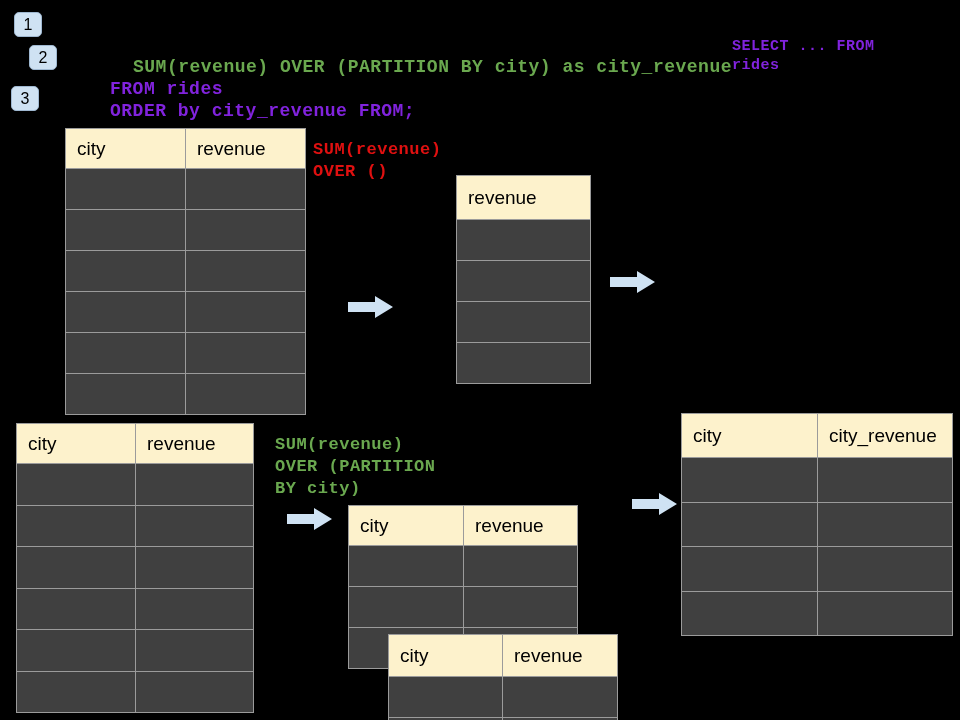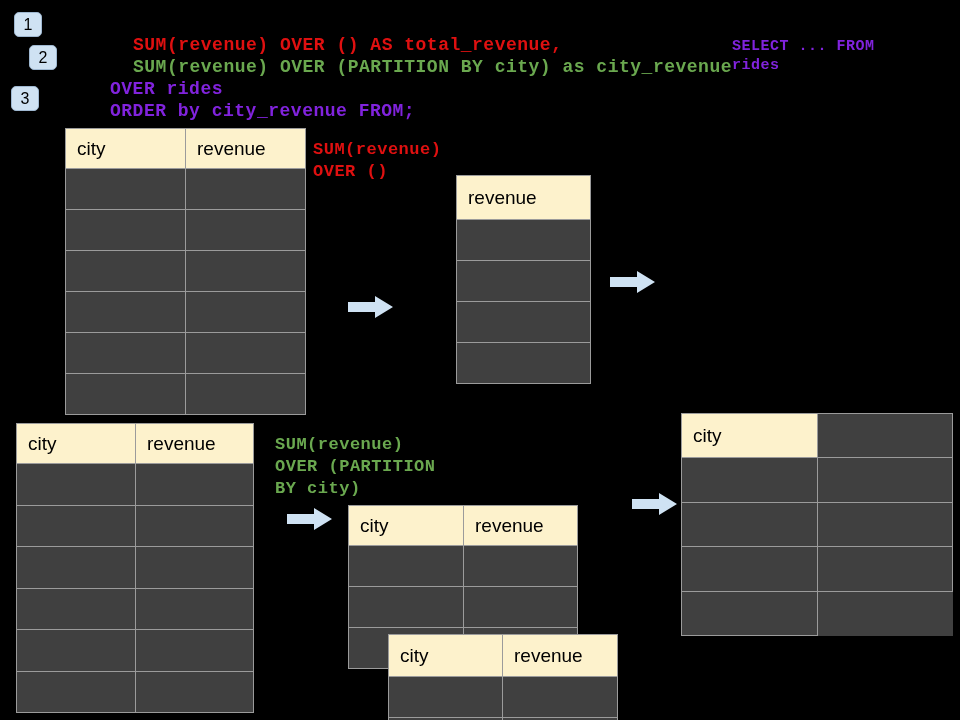--- a/index.html
+++ b/index.html
@@ -84,23 +84,22 @@
 </style>
 </head>
 <body>
 
 <div class="canvas">
 
   <div class="badge b1">1</div>
   <div class="badge b2">2</div>
   <div class="badge b3">3</div>
 
-  <div class="code-line red l2">SUM(revenue) OVER () AS total_revenue,</div>
   <div class="code-line green l3">SUM(revenue) OVER (PARTITION BY city) as city_revenue</div>
-  <div class="code-line purple l4">OVER rides</div>
+  <div class="code-line purple l4">FROM rides</div>
   <div class="code-line purple l5">ORDER by city_revenue FROM;</div>
 
   <div class="note purple">SELECT ... FROM
 rides</div>
 
   <div class="label red lab-total">SUM(revenue)
 OVER ()</div>
   <div class="label green lab-part">SUM(revenue)
 OVER (PARTITION
 BY city)</div>
@@ -157,20 +156,21 @@
   <div class="dtable t5">
       <div class="th">city</div>
       <div class="th">revenue</div>
       <div class="td"></div>
       <div class="td"></div>
       <div class="td"></div>
       <div class="td"></div>
     </div>
   <div class="dtable t6">
       <div class="th">city</div>
+      <div class="th">city_revenue</div>
       <div class="td"></div>
       <div class="td"></div>
       <div class="td"></div>
       <div class="td"></div>
       <div class="td"></div>
       <div class="td"></div>
       <div class="td"></div>
       <div class="td"></div>
     </div>
 

